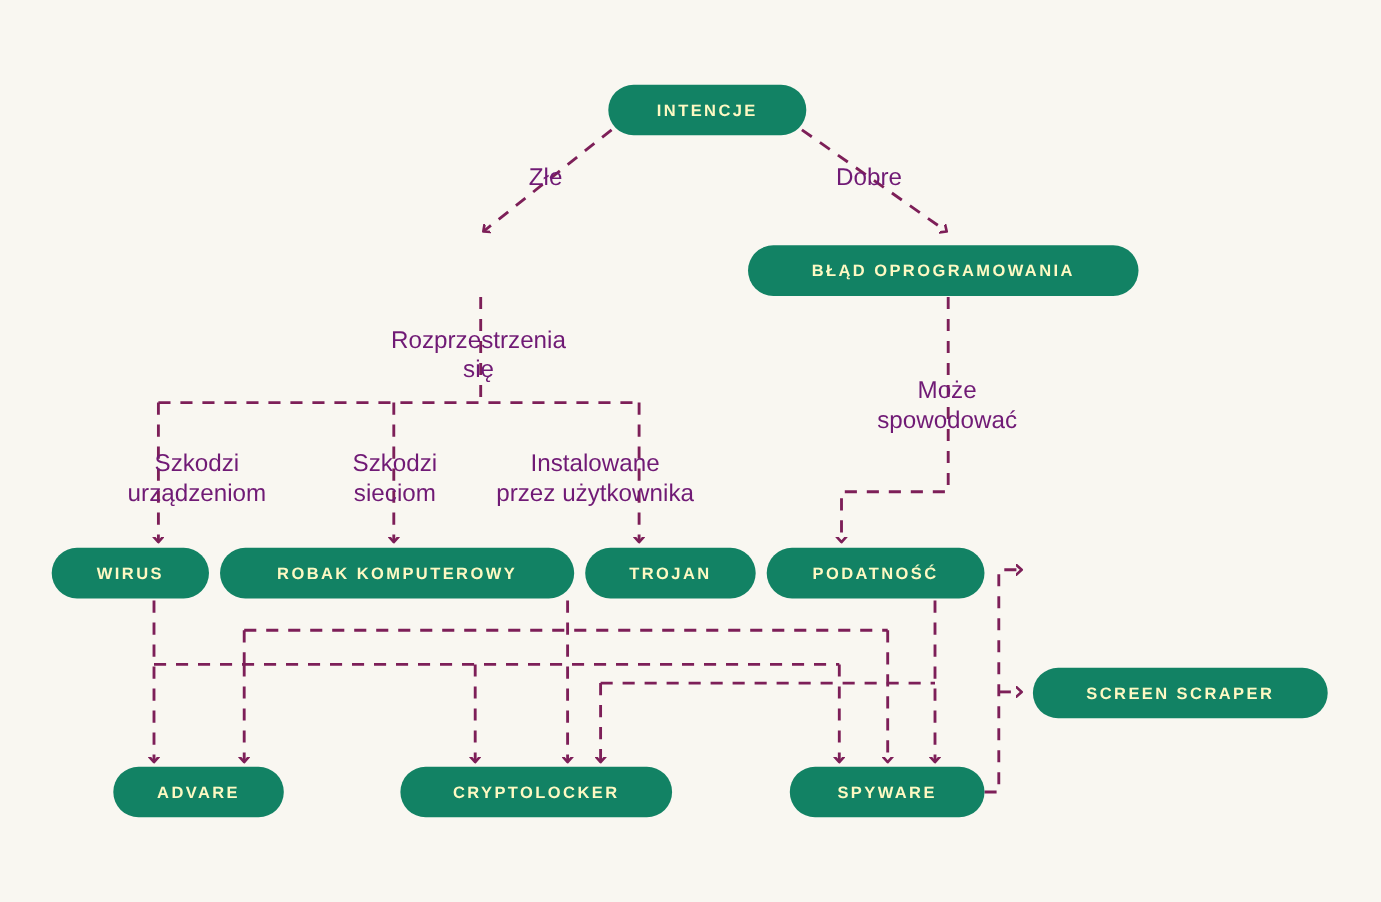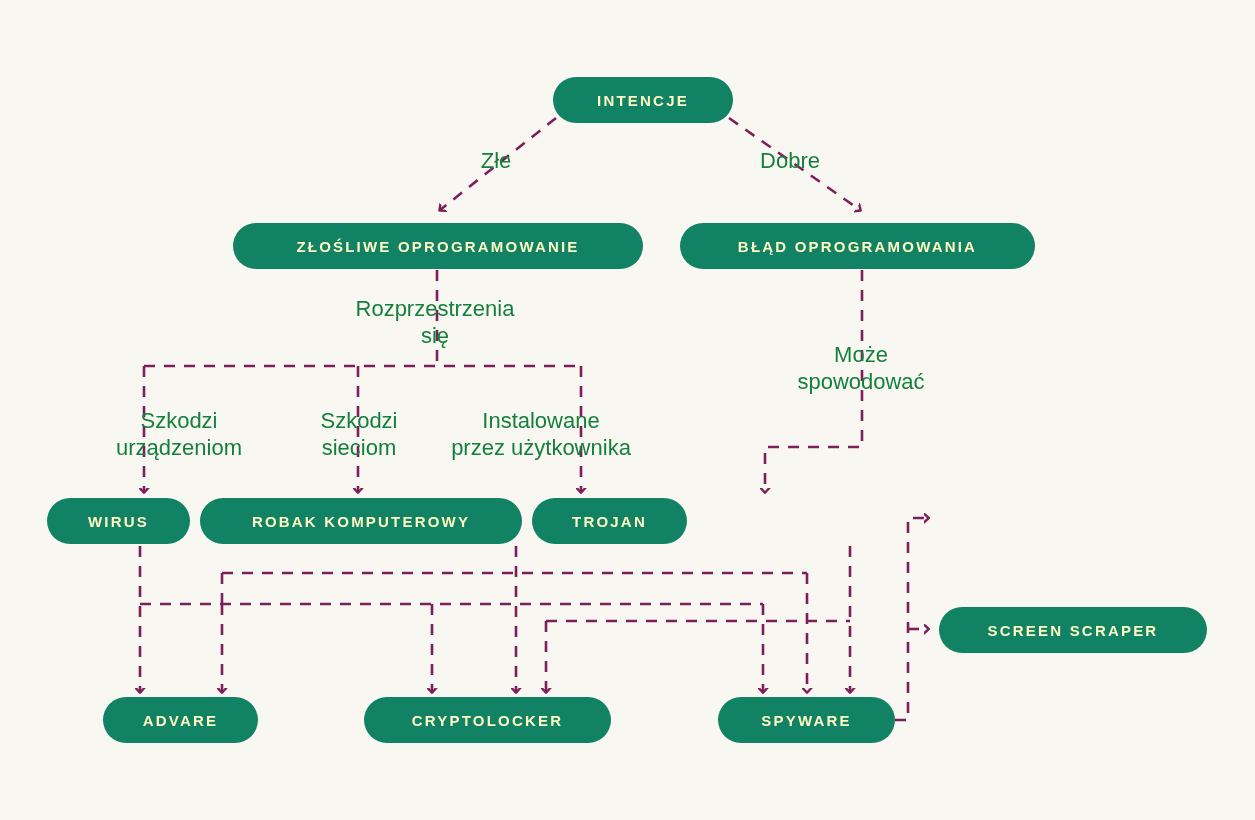--- a/index.html
+++ b/index.html
@@ -21,21 +21,21 @@
     font-weight:bold;
     letter-spacing:2.2px;
     font-size:15px;
     white-space:nowrap;
     box-sizing:border-box;
     padding:0 22px;
     height:46px;
   }
   .edge-label{
     position:absolute;
-    color:#15803d;
+    color:#701a75;
     font-size:22px;
     line-height:27px;
     text-align:center;
     white-space:pre;
     letter-spacing:0px;
   }
 </style>
 </head>
 <body>
 
@@ -80,30 +80,30 @@
       <path d="M546,621 L850,621"></path>
       <path d="M546,621 L546,692" marker-end="url(#ah)"></path>
 
       <path d="M895,720 L908,720 L908,518 L928,518" marker-end="url(#ah)"></path>
       <path d="M908,629 L928,629" marker-end="url(#ah)"></path>
     </g>
   </svg>
 
   <div class="node" style="left:553px;top:77px;width:180px;">INTENCJE</div>
 
-  <div class="node" style="left:233px;top:223px;width:410px;">ZŁOŚLIWE OPROGRAMOWANIE</div>
 
   <div class="node" style="left:680px;top:223px;width:355px;">BŁĄD OPROGRAMOWANIA</div>
 
   <div class="node" style="left:47px;top:498px;width:143px;">WIRUS</div>
 
   <div class="node" style="left:200px;top:498px;width:322px;">ROBAK KOMPUTEROWY</div>
 
   <div class="node" style="left:532px;top:498px;width:155px;">TROJAN</div>
 
+  <div class="node" style="left:697px;top:498px;width:198px;">PODATNOŚĆ</div>
 
 
   <div class="node" style="left:939px;top:607px;width:268px;">SCREEN SCRAPER</div>
 
   <div class="node" style="left:103px;top:697px;width:155px;">ADVARE</div>
 
   <div class="node" style="left:364px;top:697px;width:247px;">CRYPTOLOCKER</div>
 
   <div class="node" style="left:718px;top:697px;width:177px;">SPYWARE</div>
 

